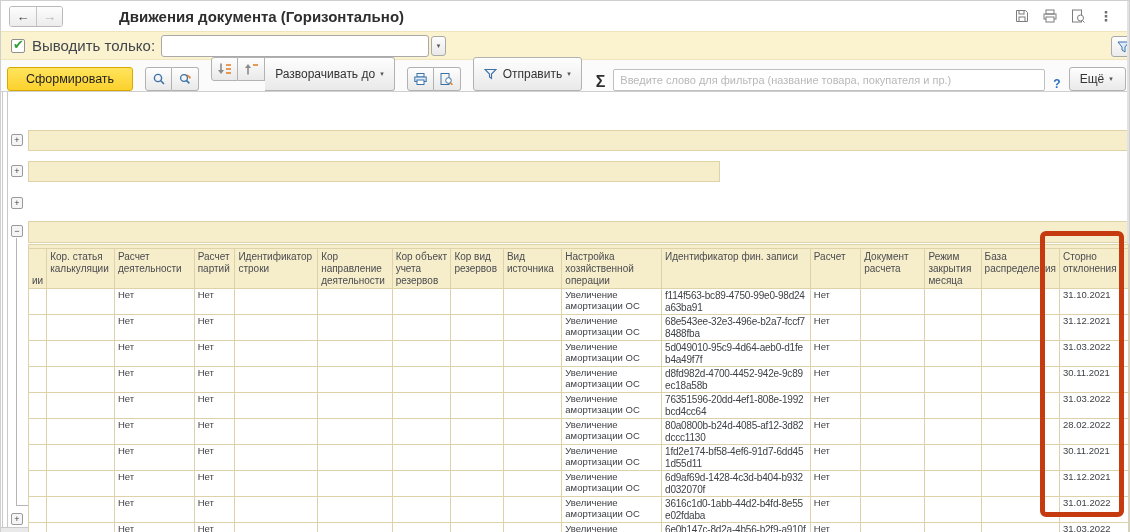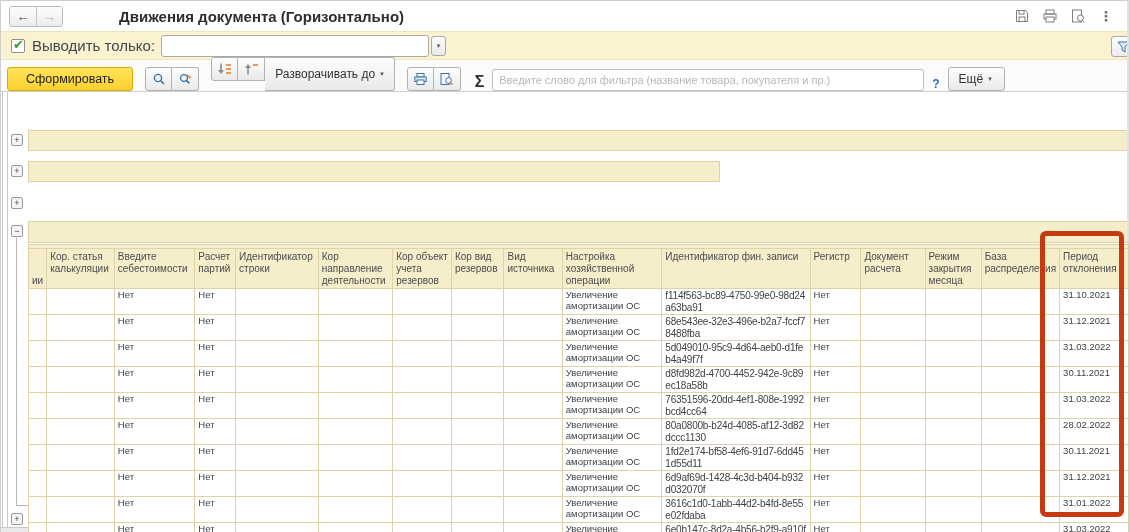--- a/index.html
+++ b/index.html
@@ -207,20 +207,27 @@
       </div>
       <div class="btn icon">
         <svg width="15" height="14" viewBox="0 0 15 14">
           <rect x="2" y="1.5" width="8" height="11" fill="none" stroke="#3a72a8"></rect>
           <circle cx="9.5" cy="8.5" r="2.8" fill="#fff" stroke="#3a72a8"></circle>
           <line x1="11.4" y1="10.8" x2="13.4" y2="12.8" stroke="#e07b1f" stroke-width="1.6"></line>
         </svg>
       </div>
     </div>
 
+    <div class="btn" style="margin-left:12px;">
+      <svg width="13" height="12" viewBox="0 0 13 12" style="margin-right:6px;">
+        <path d="M1 1.5h11L7.5 6v4.5l-2-1.5V6z" fill="none" stroke="#3a72a8" stroke-width="1.1"></path>
+      </svg>
+      <span>Отправить</span>
+      <span class="caret">▾</span>
+    </div>
 
     <div class="sigma">Σ</div>
     <input class="filter-input" type="text" placeholder="Введите слово для фильтра (название товара, покупателя и пр.)" style="">
     <div class="help">?</div>
     <div class="btn btn-more">
       <span>Ещё</span>
       <span class="caret">▾</span>
     </div>
   </div>
 
@@ -262,34 +269,34 @@
           <col style="width: 50px;">
           <col style="width: 70px;">
         </colgroup>
       <thead>
           <tr class="strip">
             <td colspan="16"></td>
           </tr>
           <tr>
             <th style="vertical-align: bottom;">ии</th>
             <th>Кор. статья калькуляции</th>
-            <th>Введите себестоимости</th>
+            <th>Расчет деятельности</th>
             <th>Расчет партий</th>
             <th>Идентификатор строки</th>
             <th>Кор направление деятельности</th>
             <th>Кор объект учета резервов</th>
             <th>Кор вид резервов</th>
             <th>Вид источника</th>
             <th>Настройка хозяйственной операции</th>
             <th>Идентификатор фин. записи</th>
-            <th>Регистр</th>
+            <th>Расчет</th>
             <th>Документ расчета</th>
             <th>Режим закрытия месяца</th>
             <th>База распределения</th>
-            <th>Период отклонения</th>
+            <th>Сторно отклонения</th>
           </tr>
         </thead>
       <tbody>
           <tr>
             <td></td>
             <td></td>
             <td>Нет</td>
             <td>Нет</td>
             <td></td>
             <td></td>

